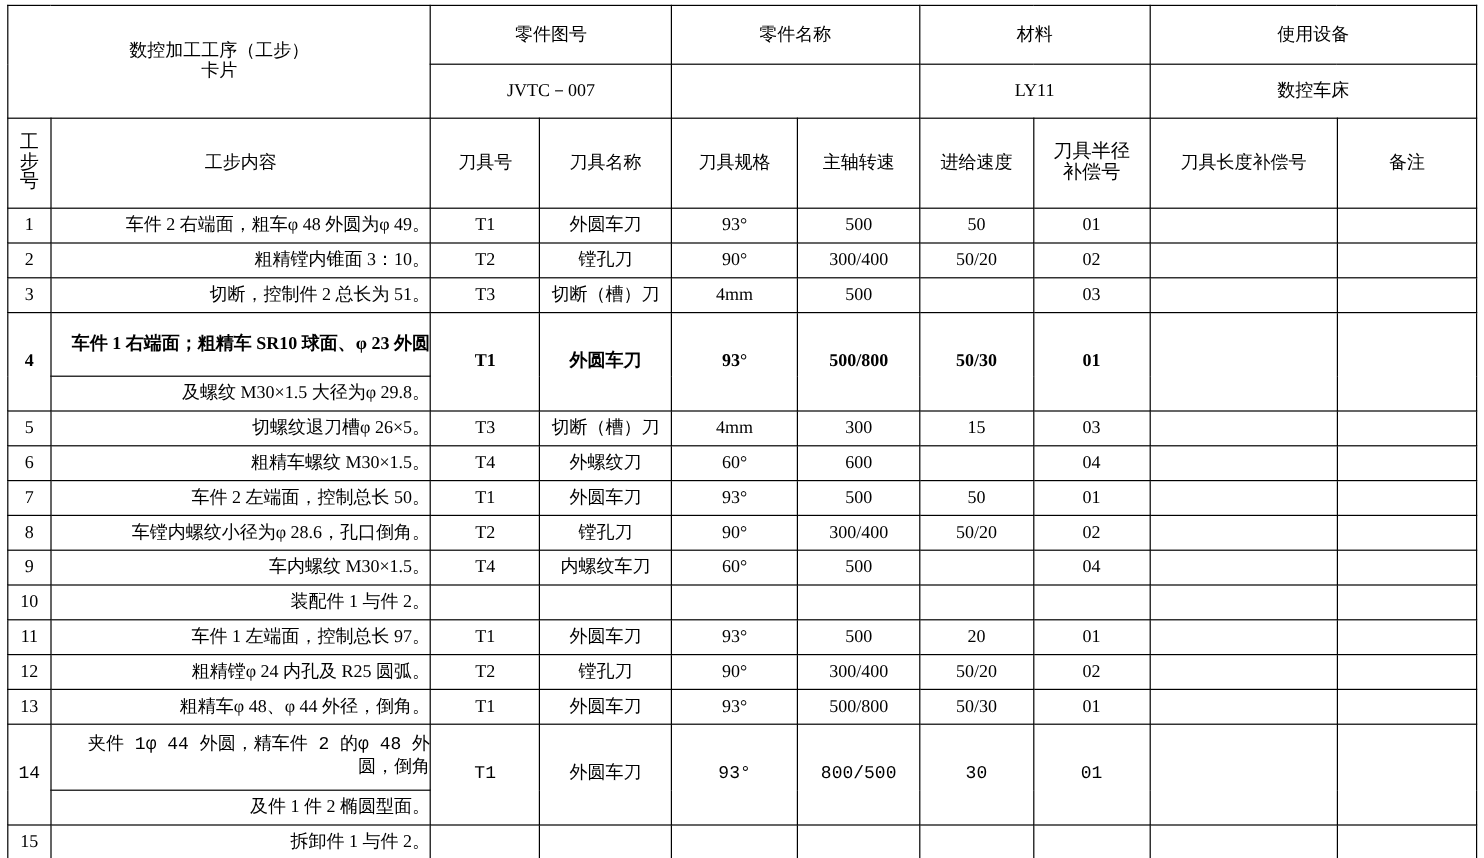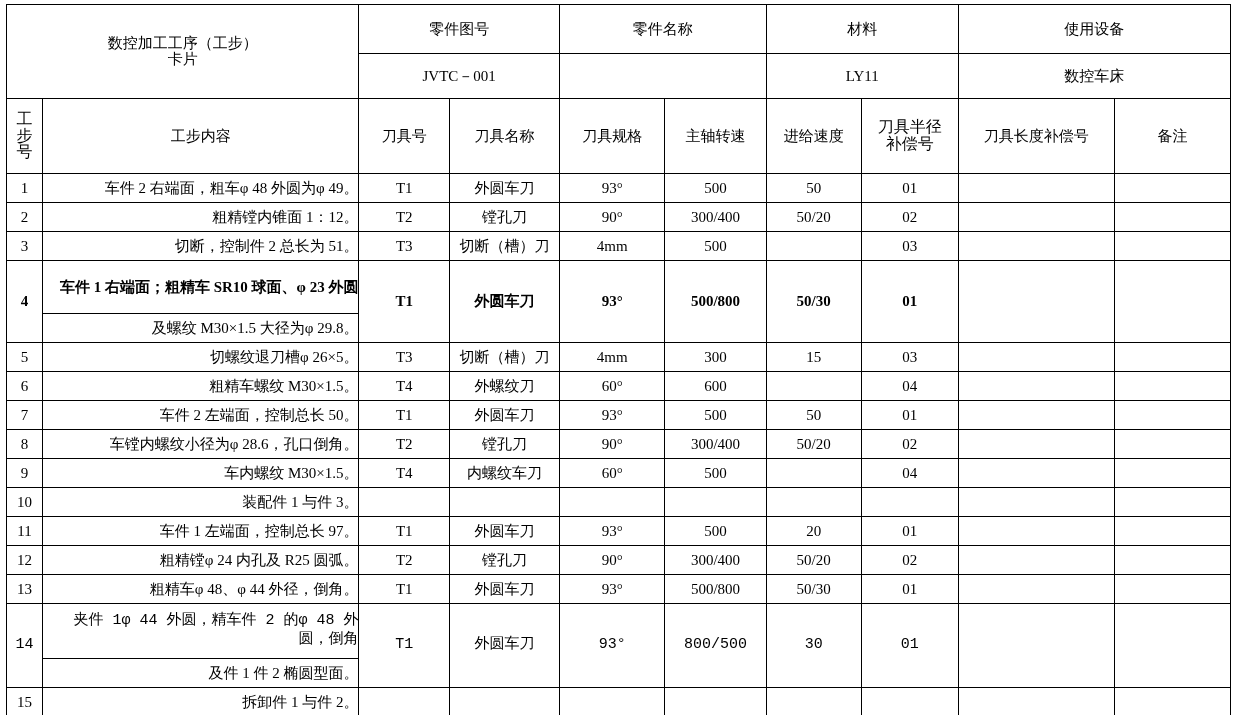--- a/index.html
+++ b/index.html
@@ -113,21 +113,21 @@
         <td class="c hdr-title" rowspan="2" colspan="2">
           <span class="vtext">数控加工工序（工步）</span>
           <span class="vtext">卡片</span>
         </td>
         <td class="c hdr-big" colspan="2">零件图号</td>
         <td class="c hdr-big" colspan="2">零件名称</td>
         <td class="c hdr-big" colspan="2">材料</td>
         <td class="c hdr-big" colspan="2">使用设备</td>
       </tr>
       <tr>
-        <td class="c hdr-val" colspan="2">JVTC－001</td>
+        <td class="c hdr-val" colspan="2">JVTC－007</td>
         <td class="c hdr-val" colspan="2"></td>
         <td class="c hdr-val" colspan="2">LY11</td>
         <td class="c hdr-val" colspan="2">数控车床</td>
       </tr>
 
       <tr>
         <td class="c colhdr narrow">
           <span class="vtext">工</span>
           <span class="vtext">步</span>
           <span class="vtext">号</span>
@@ -154,21 +154,21 @@
         <td class="c">93°</td>
         <td class="c">500</td>
         <td class="c">50</td>
         <td class="c">01</td>
         <td class="c"></td>
         <td class="c"></td>
       </tr>
 
       <tr class="row">
         <td class="c">2</td>
-        <td class="l">粗精镗内锥面 1：12。</td>
+        <td class="l">粗精镗内锥面 3：10。</td>
         <td class="c">T2</td>
         <td class="c">镗孔刀</td>
         <td class="c">90°</td>
         <td class="c">300/400</td>
         <td class="c">50/20</td>
         <td class="c">02</td>
         <td class="c"></td>
         <td class="c"></td>
       </tr>
 
@@ -261,21 +261,21 @@
         <td class="c">60°</td>
         <td class="c">500</td>
         <td class="c"></td>
         <td class="c">04</td>
         <td class="c"></td>
         <td class="c"></td>
       </tr>
 
       <tr class="row">
         <td class="c">10</td>
-        <td class="l">装配件 1 与件 3。</td>
+        <td class="l">装配件 1 与件 2。</td>
         <td class="c"></td>
         <td class="c"></td>
         <td class="c"></td>
         <td class="c"></td>
         <td class="c"></td>
         <td class="c"></td>
         <td class="c"></td>
         <td class="c"></td>
       </tr>
 

